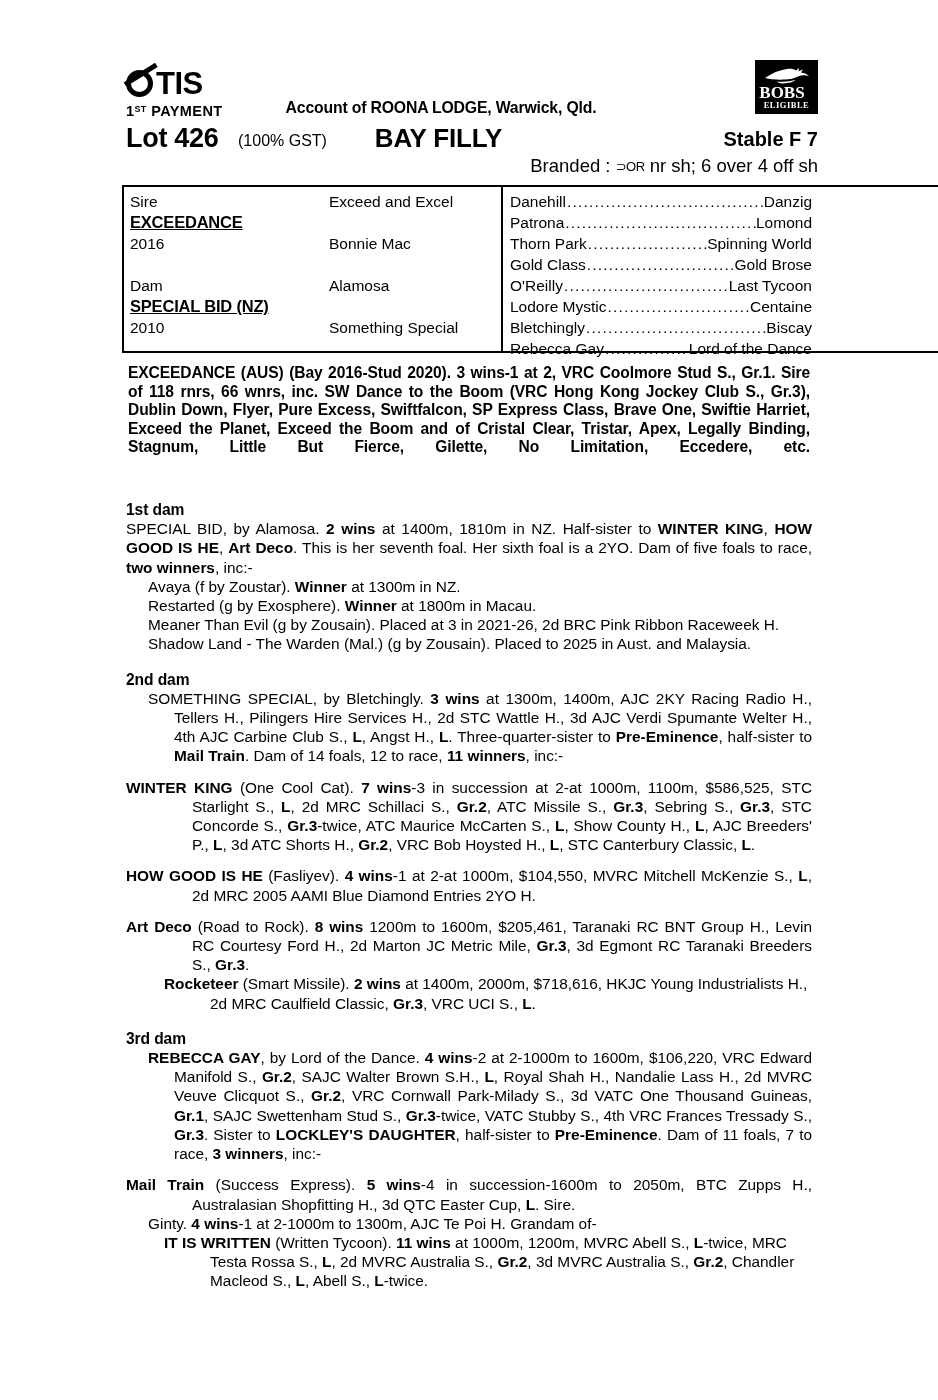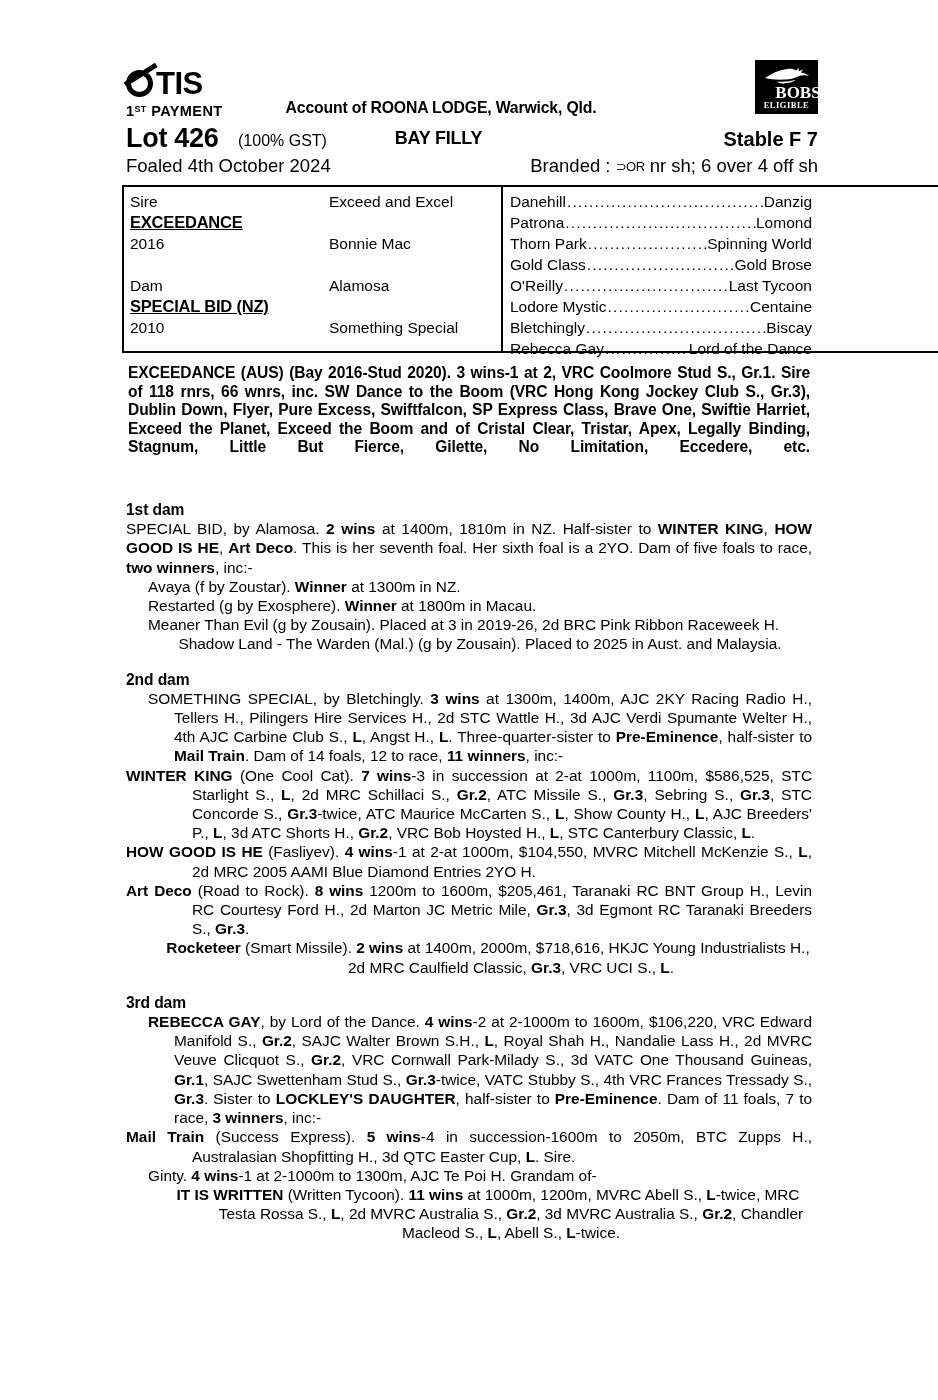--- a/index.html
+++ b/index.html
@@ -125,21 +125,20 @@
     position: absolute;
     left: 0;
     top: 24px;
     width: 54px;
     text-align: center;
     font-family: "Liberation Serif", serif;
     font-size: 17px;
     font-weight: bold;
     letter-spacing: 0px;
     line-height: 18px;
-    padding-left: 16px;
   }
   .bobs-elig {
     position: absolute;
     left: 0;
     top: 41px;
     width: 63px;
     text-align: center;
     font-family: "Liberation Serif", serif;
     font-size: 8.5px;
     font-weight: bold;
@@ -170,21 +169,21 @@
     top: 6px;
     font-size: 16px;
     line-height: 26px;
   }
   .lot-colour-sex {
     position: absolute;
     left: 0px;
     top: 0px;
     width: 625px;
     text-align: center;
-    font-size: 18px;
+    font-size: 26px;
     font-weight: bold;
     line-height: 32px;
     letter-spacing: -0.2px;
   }
   .stable {
     position: absolute;
     right: 0px;
     top: 2px;
     font-size: 20px;
     font-weight: bold;
@@ -322,23 +321,23 @@
     letter-spacing: -0.1px;
   }
   .dam-heading.first { margin-top: 17px; }
   .para {
     text-align: justify;
     margin: 0;
     padding: 0;
   }
   .para.i0  { padding-left: 0px;  text-indent: 0px; }
   .para.hang2 { padding-left: 48px; text-indent: -26px; }
-  .para.hang3 { padding-left: 66px; text-indent: -66px; }
+  .para.hang3 { padding-left: 66px; text-indent: -66px; margin-top: 12px; }
   .para.hang4 { padding-left: 84px; text-indent: -46px; }
-  .para.nojust { text-align: center; }
+  .para.nojust { text-align: left; }
   b { font-weight: bold; }
 </style>
 </head>
 <body>
 
 <div class="page">
 
   <div class="header">
 
     <div class="otis-logo">
@@ -362,21 +361,20 @@
     </div>
 
     <div class="lot-row">
       <span class="lot-number">Lot 426</span>
       <span class="lot-gst">(100% GST)</span>
       <span class="lot-colour-sex">BAY FILLY</span>
       <span class="stable">Stable F 7</span>
     </div>
 
     <div class="foaled-row">
-      <span class="foaled">Foaled 4th October 2024</span>
       <span class="branded"><span>Branded : </span><span class="brand-glyph">⊃OR</span><span> nr sh; 6 over 4 off sh</span></span>
     </div>
   </div>
 
   <div class="ped-table">
     <div class="ped-divider"></div>
 
     <div class="ped-col1">
       <div class="ped-line">Sire</div>
       <div class="ped-line bold">EXCEEDANCE</div>
@@ -441,21 +439,21 @@
     </div>
   </div>
 
   <div class="sire-block">EXCEEDANCE (AUS) (Bay 2016-Stud 2020). 3 wins-1 at 2, VRC Coolmore Stud S., Gr.1. Sire of 118 rnrs, 66 wnrs, inc. SW Dance to the Boom (VRC Hong Kong Jockey Club S., Gr.3), Dublin Down, Flyer, Pure Excess, Swiftfalcon, SP Express Class, Brave One, Swiftie Harriet, Exceed the Planet, Exceed the Boom and of Cristal Clear, Tristar, Apex, Legally Binding, Stagnum, Little But Fierce, Gilette, No Limitation, Eccedere, etc.</div>
 
   <div class="narrative" id="narrative">
       <div class="dam-heading first">1st dam</div>
       <div class="para i0">SPECIAL BID, by Alamosa. <b>2 wins</b> at 1400m, 1810m in NZ. Half-sister to <b>WINTER KING</b>, <b>HOW GOOD IS HE</b>, <b>Art Deco</b>. This is her seventh foal. Her sixth foal is a 2YO. Dam of five foals to race, <b>two winners</b>, inc:-</div>
       <div class="para hang2">Avaya (f by Zoustar). <b>Winner</b> at 1300m in NZ.</div>
       <div class="para hang2">Restarted (g by Exosphere). <b>Winner</b> at 1800m in Macau.</div>
-      <div class="para hang2">Meaner Than Evil (g by Zousain). Placed at 3 in 2019-26, 2d BRC Pink Ribbon Raceweek H.</div>
+      <div class="para hang2">Meaner Than Evil (g by Zousain). Placed at 3 in 2021-26, 2d BRC Pink Ribbon Raceweek H.</div>
       <div class="para hang2 nojust">Shadow Land - The Warden (Mal.) (g by Zousain). Placed to 2025 in Aust. and Malaysia.</div>
       <div class="dam-heading">2nd dam</div>
       <div class="para hang2">SOMETHING SPECIAL, by Bletchingly. <b>3 wins</b> at 1300m, 1400m, AJC 2KY Racing Radio H., Tellers H., Pilingers Hire Services H., 2d STC Wattle H., 3d AJC Verdi Spumante Welter H., 4th AJC Carbine Club S., <b>L</b>, Angst H., <b>L</b>. Three-quarter-sister to <b>Pre-Eminence</b>, half-sister to <b>Mail Train</b>. Dam of 14 foals, 12 to race, <b>11 winners</b>, inc:-</div>
       <div class="para hang3"><b>WINTER KING</b> (One Cool Cat). <b>7 wins</b>-3 in succession at 2-at 1000m, 1100m, $586,525, STC Starlight S., <b>L</b>, 2d MRC Schillaci S., <b>Gr.2</b>, ATC Missile S., <b>Gr.3</b>, Sebring S., <b>Gr.3</b>, STC Concorde S., <b>Gr.3</b>-twice, ATC Maurice McCarten S., <b>L</b>, Show County H., <b>L</b>, AJC Breeders' P., <b>L</b>, 3d ATC Shorts H., <b>Gr.2</b>, VRC Bob Hoysted H., <b>L</b>, STC Canterbury Classic, <b>L</b>.</div>
       <div class="para hang3"><b>HOW GOOD IS HE</b> (Fasliyev). <b>4 wins</b>-1 at 2-at 1000m, $104,550, MVRC Mitchell McKenzie S., <b>L</b>, 2d MRC 2005 AAMI Blue Diamond Entries 2YO H.</div>
       <div class="para hang3"><b>Art Deco</b> (Road to Rock). <b>8 wins</b> 1200m to 1600m, $205,461, Taranaki RC BNT Group H., Levin RC Courtesy Ford H., 2d Marton JC Metric Mile, <b>Gr.3</b>, 3d Egmont RC Taranaki Breeders S., <b>Gr.3</b>.</div>
       <div class="para hang4 nojust"><b>Rocketeer</b> (Smart Missile). <b>2 wins</b> at 1400m, 2000m, $718,616, HKJC Young Industrialists H., 2d MRC Caulfield Classic, <b>Gr.3</b>, VRC UCI S., <b>L</b>.</div>
       <div class="dam-heading">3rd dam</div>
       <div class="para hang2"><b>REBECCA GAY</b>, by Lord of the Dance. <b>4 wins</b>-2 at 2-1000m to 1600m, $106,220, VRC Edward Manifold S., <b>Gr.2</b>, SAJC Walter Brown S.H., <b>L</b>, Royal Shah H., Nandalie Lass H., 2d MVRC Veuve Clicquot S., <b>Gr.2</b>, VRC Cornwall Park-Milady S., 3d VATC One Thousand Guineas, <b>Gr.1</b>, SAJC Swettenham Stud S., <b>Gr.3</b>-twice, VATC Stubby S., 4th VRC Frances Tressady S., <b>Gr.3</b>. Sister to <b>LOCKLEY'S DAUGHTER</b>, half-sister to <b>Pre-Eminence</b>. Dam of 11 foals, 7 to race, <b>3 winners</b>, inc:-</div>
       <div class="para hang3"><b>Mail Train</b> (Success Express). <b>5 wins</b>-4 in succession-1600m to 2050m, BTC Zupps H., Australasian Shopfitting H., 3d QTC Easter Cup, <b>L</b>. Sire.</div>

